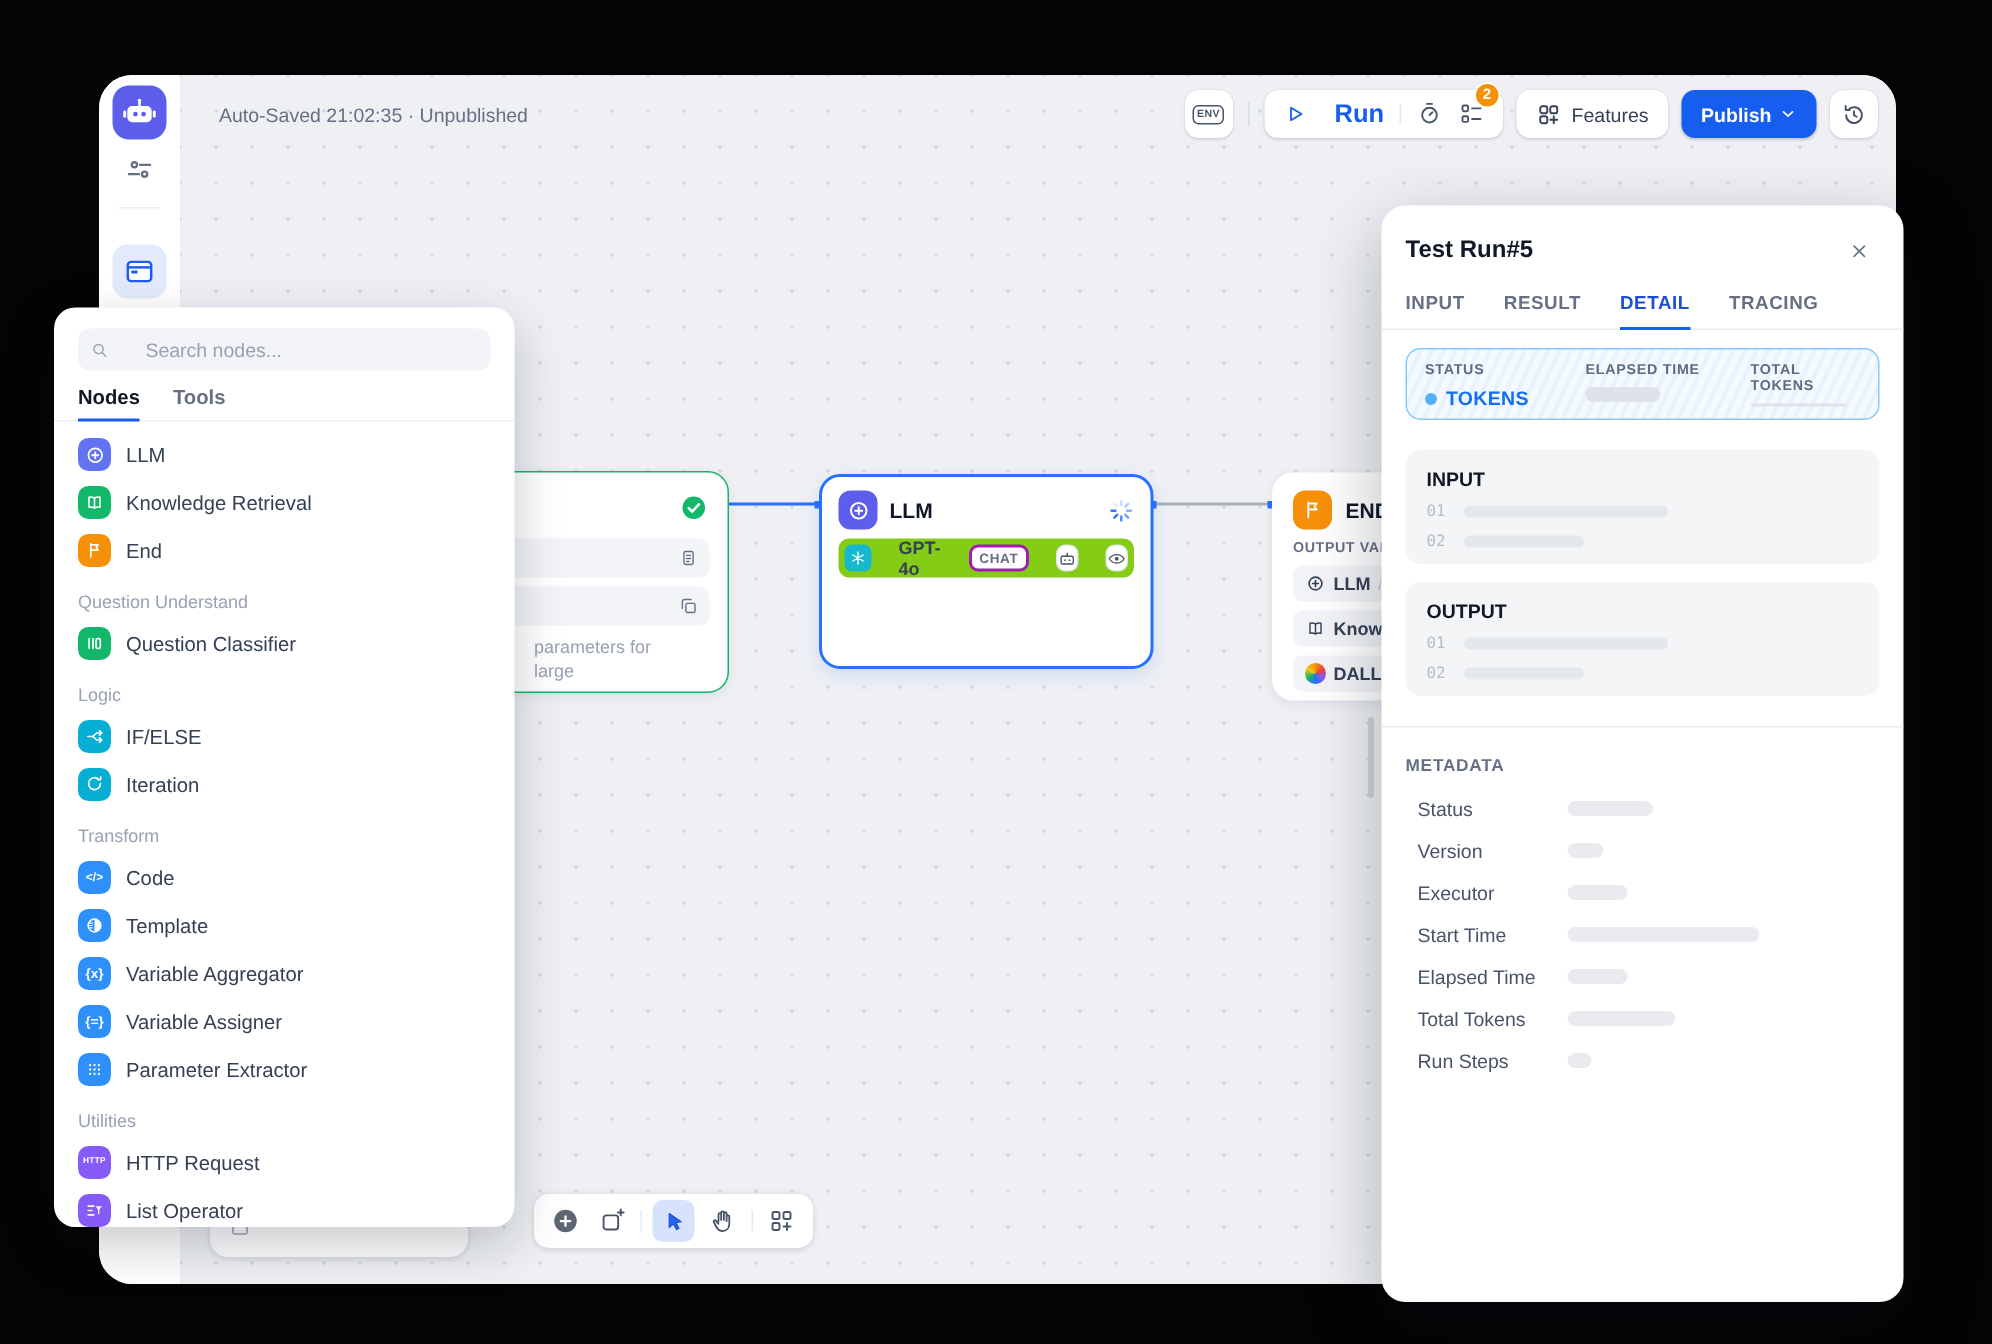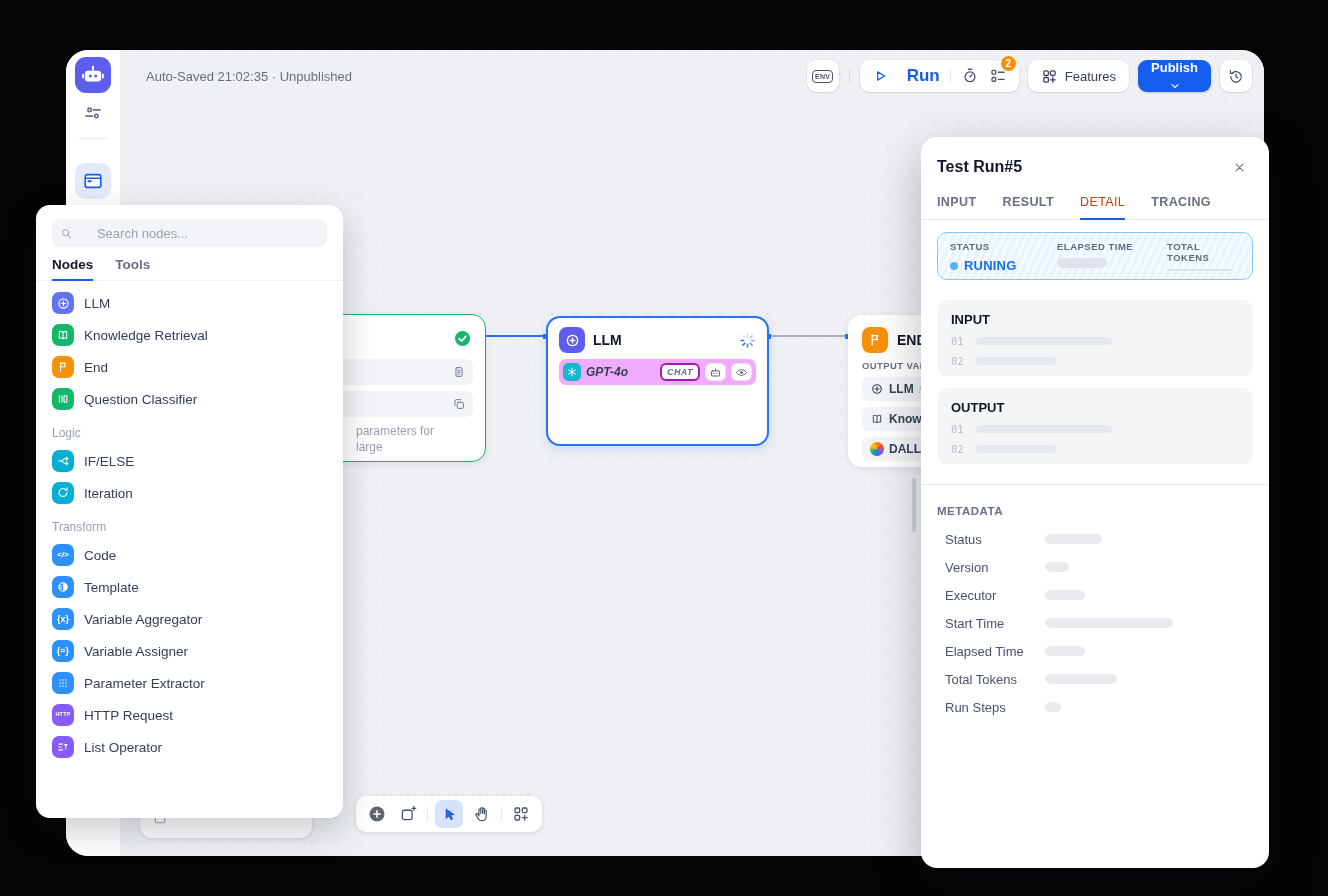--- a/index.html
+++ b/index.html
@@ -36,41 +36,41 @@
   .tb-sep{width:1px;height:16px;background:#d6dae1;margin:0 1px;}
   .run-group{padding:0 12px;gap:10px;}
   .run-btn{display:flex;align-items:center;gap:19px;color:#155eef;font-size:17px;font-weight:600;}
   .vdiv{width:1px;height:14px;background:#e4e7ec;}
   .ic{color:#475467;display:grid;place-items:center;}
   .nb{position:relative;}
   .badge{position:absolute;top:-12px;right:-10px;min-width:17px;height:17px;border-radius:9px;background:#f79009;
     color:#fff;font-size:10px;font-weight:700;display:grid;place-items:center;border:1.5px solid #fff;padding:0 4px;}
   .features-btn{padding:0 13px;gap:7px;font-size:13px;font-weight:500;color:#344054;}
   .publish-btn{background:#155eef;color:#fff;font-size:13px;font-weight:600;height:32px;border-radius:9px;
-    display:flex;align-items:center;gap:5px;padding:0 13px;box-shadow:0 1px 2px rgba(16,24,40,.2);flex-direction:column;}
+    display:flex;align-items:center;gap:5px;padding:0 13px;box-shadow:0 1px 2px rgba(16,24,40,.2);}
   .history-btn{width:32px;justify-content:center;}
 
   
   .node{position:absolute;background:#fff;border-radius:14px;z-index:3;
     box-shadow:0 2px 8px rgba(16,24,40,.08);}
   .start-node{left:122px;top:264px;width:244px;height:148px;border:1.5px solid #12b76a;}
   .sn-check{position:absolute;right:13px;top:14px;}
   .sn-row{position:absolute;left:12px;right:12px;height:26px;background:#f2f4f7;border-radius:7px;
     display:flex;align-items:center;justify-content:flex-end;padding:0 7px;color:#667085;}
   .sn-row1{top:44px;} .sn-row2{top:76px;}
   .sn-desc{position:absolute;left:113px;top:108px;font-size:12px;line-height:16px;color:#98a2b3;}
 
   .llm-node{left:426px;top:266px;width:223px;height:130px;border:2px solid #2970ff;
     box-shadow:0 4px 12px rgba(21,94,239,.14);}
   .ln-head{display:flex;align-items:center;gap:8px;padding:9px 11px 6px;}
   .ln-icon{width:26px;height:26px;border-radius:8px;background:#5d5fec;display:grid;place-items:center;color:#fff;}
   .ln-title{font-size:14px;font-weight:700;color:#101828;}
   .spinner{margin-left:auto;}
-  .model-row{margin:0 11px;height:26px;background:#f0abfc;border-radius:7px;display:flex;align-items:center;
-    gap:5px;padding:0 4px;font-style:italic;}
+  .model-row{margin:0 11px;height:26px;background:#84cc16;border-radius:7px;display:flex;align-items:center;
+    gap:18px;padding:0 4px;}
   .gpt-icon{width:18px;height:18px;border-radius:5px;background:#17b8ce;display:grid;place-items:center;flex:none;}
   .model-name{font-size:12px;font-weight:600;color:#344054;}
   .chat-badge{margin-left:auto;font-size:9px;font-weight:700;letter-spacing:.4px;color:#667085;background:#fff;
     border:2px solid #a21caf;border-radius:6px;padding:2.5px 5px;line-height:1;}
   .chip{width:21px;height:18px;background:#fff;border:1px solid #e4e7ec;border-radius:6px;display:grid;
     place-items:center;color:#475467;}
   .ln-desc{padding:8px 11px 0;font-size:11.5px;line-height:15px;color:#98a2b3;}
 
   .end-node{left:728px;top:265px;width:240px;height:152px;}
   .en-head{display:flex;align-items:center;gap:9px;padding:12px 14px 6px;}
@@ -123,21 +123,21 @@
   .c-cyan{background:#06aed4;} .c-blue{background:#2e90fa;} .c-purple{background:#875bf7;}
 
   
   .run-panel{position:absolute;left:921px;top:137px;width:348px;height:731px;background:#fff;border-radius:16px;
     box-shadow:0 16px 48px rgba(5,10,25,.28);z-index:30;overflow:hidden;}
   .rp-title-row{display:flex;align-items:center;padding:18px 18px 0 16px;}
   .rp-title{font-size:16px;font-weight:700;color:#101828;}
   .rp-close{margin-left:auto;width:24px;height:24px;display:grid;place-items:center;color:#667085;}
   .rp-tabs{display:flex;gap:26px;padding:16px 16px 0;border-bottom:1px solid #eaecf0;}
   .rp-tab{font-size:12.5px;font-weight:600;letter-spacing:.4px;color:#667085;padding-bottom:10px;position:relative;}
-  .rp-tab.active{color:#c2410c;font-weight:400;}
+  .rp-tab.active{color:#1d4ed8;font-weight:700;}
   .rp-tab.active::after{content:"";position:absolute;left:0;right:0;bottom:-1px;height:2px;background:#155eef;}
   .status-card{margin:12px 16px 0;height:48px;border:1px solid #84caff;border-radius:10px;display:flex;
     padding:8px 12px;background:repeating-linear-gradient(115deg,#e8f3fe 0 3px,#f4faff 3px 7px);}
   .sc-col{display:flex;flex-direction:column;gap:6px;}
   .sc-c1{width:107px;} .sc-c2{width:110px;} .sc-c3{flex:1;}
   .sc-label{font-size:9.5px;font-weight:600;letter-spacing:.5px;color:#5d6b82;}
   .status-val{display:flex;align-items:center;gap:6px;color:#1570ef;font-size:13px;font-weight:700;letter-spacing:.2px;}
   .status-dot{width:8px;height:8px;border-radius:50%;background:#53b1fd;}
   .bar{background:#dfe3e9;border-radius:5px;height:10px;}
   .io-card{margin:20px 16px 0;background:#f4f5f7;border-radius:10px;padding:12px 14px;height:76px;}
@@ -435,20 +435,21 @@
       </div>
       <div class="sp-item">
         <span class="nicon c-orange">
           <svg width="14" height="14" viewBox="0 0 24 24" fill="none" stroke="#fff" stroke-width="1.9" stroke-linecap="round" stroke-linejoin="round">
               <path d="M7.8 4.5v15M7.8 5.5h8.4l-2.2 3 2.2 3H7.8"></path>
             </svg>
         </span>
         <span>End</span>
       </div>
 
+      <div class="sp-head">Question Understand</div>
       <div class="sp-item">
         <span class="nicon c-green">
           <svg width="14" height="14" viewBox="0 0 24 24" fill="none" stroke="#fff" stroke-width="1.9" stroke-linecap="round">
               <path d="M5.8 6.5v11M10.3 6.5v11"></path>
               <rect x="13.8" y="6.5" width="4.8" height="11" rx="1.4"></rect>
             </svg>
         </span>
         <span>Question Classifier</span>
       </div>
 
@@ -511,20 +512,21 @@
               <circle cx="12" cy="12" r="1.3"></circle>
               <circle cx="17" cy="12" r="1.3"></circle>
               <circle cx="7" cy="17" r="1.3"></circle>
               <circle cx="12" cy="17" r="1.3"></circle>
               <circle cx="17" cy="17" r="1.3"></circle>
             </svg>
         </span>
         <span>Parameter Extractor</span>
       </div>
 
+      <div class="sp-head">Utilities</div>
       <div class="sp-item">
         <span class="nicon c-purple">
           <span class="glyph-txt" style="font-size:5.5px;letter-spacing:.2px;">HTTP</span>
         </span>
         <span>HTTP Request</span>
       </div>
       <div class="sp-item">
         <span class="nicon c-purple">
           <svg width="14" height="14" viewBox="0 0 24 24" fill="none" stroke="#fff" stroke-width="1.9" stroke-linecap="round">
               <path d="M4.8 7h6.4M4.8 12h4.2M4.8 17h6.4"></path>
@@ -551,21 +553,21 @@
       <span class="rp-tab">RESULT</span>
       <span class="rp-tab active">DETAIL</span>
       <span class="rp-tab">TRACING</span>
     </div>
 
     <div class="status-card">
       <div class="sc-col sc-c1">
         <span class="sc-label">STATUS</span>
         <span class="status-val">
           <span class="status-dot"></span>
-          <span>RUNING</span>
+          <span>TOKENS</span>
         </span>
       </div>
       <div class="sc-col sc-c2">
         <span class="sc-label">ELAPSED TIME</span>
         <span class="bar" style="width:50px;"></span>
       </div>
       <div class="sc-col sc-c3">
         <span class="sc-label">TOTAL TOKENS</span>
         <span class="bar" style="width:64px;"></span>
       </div>

